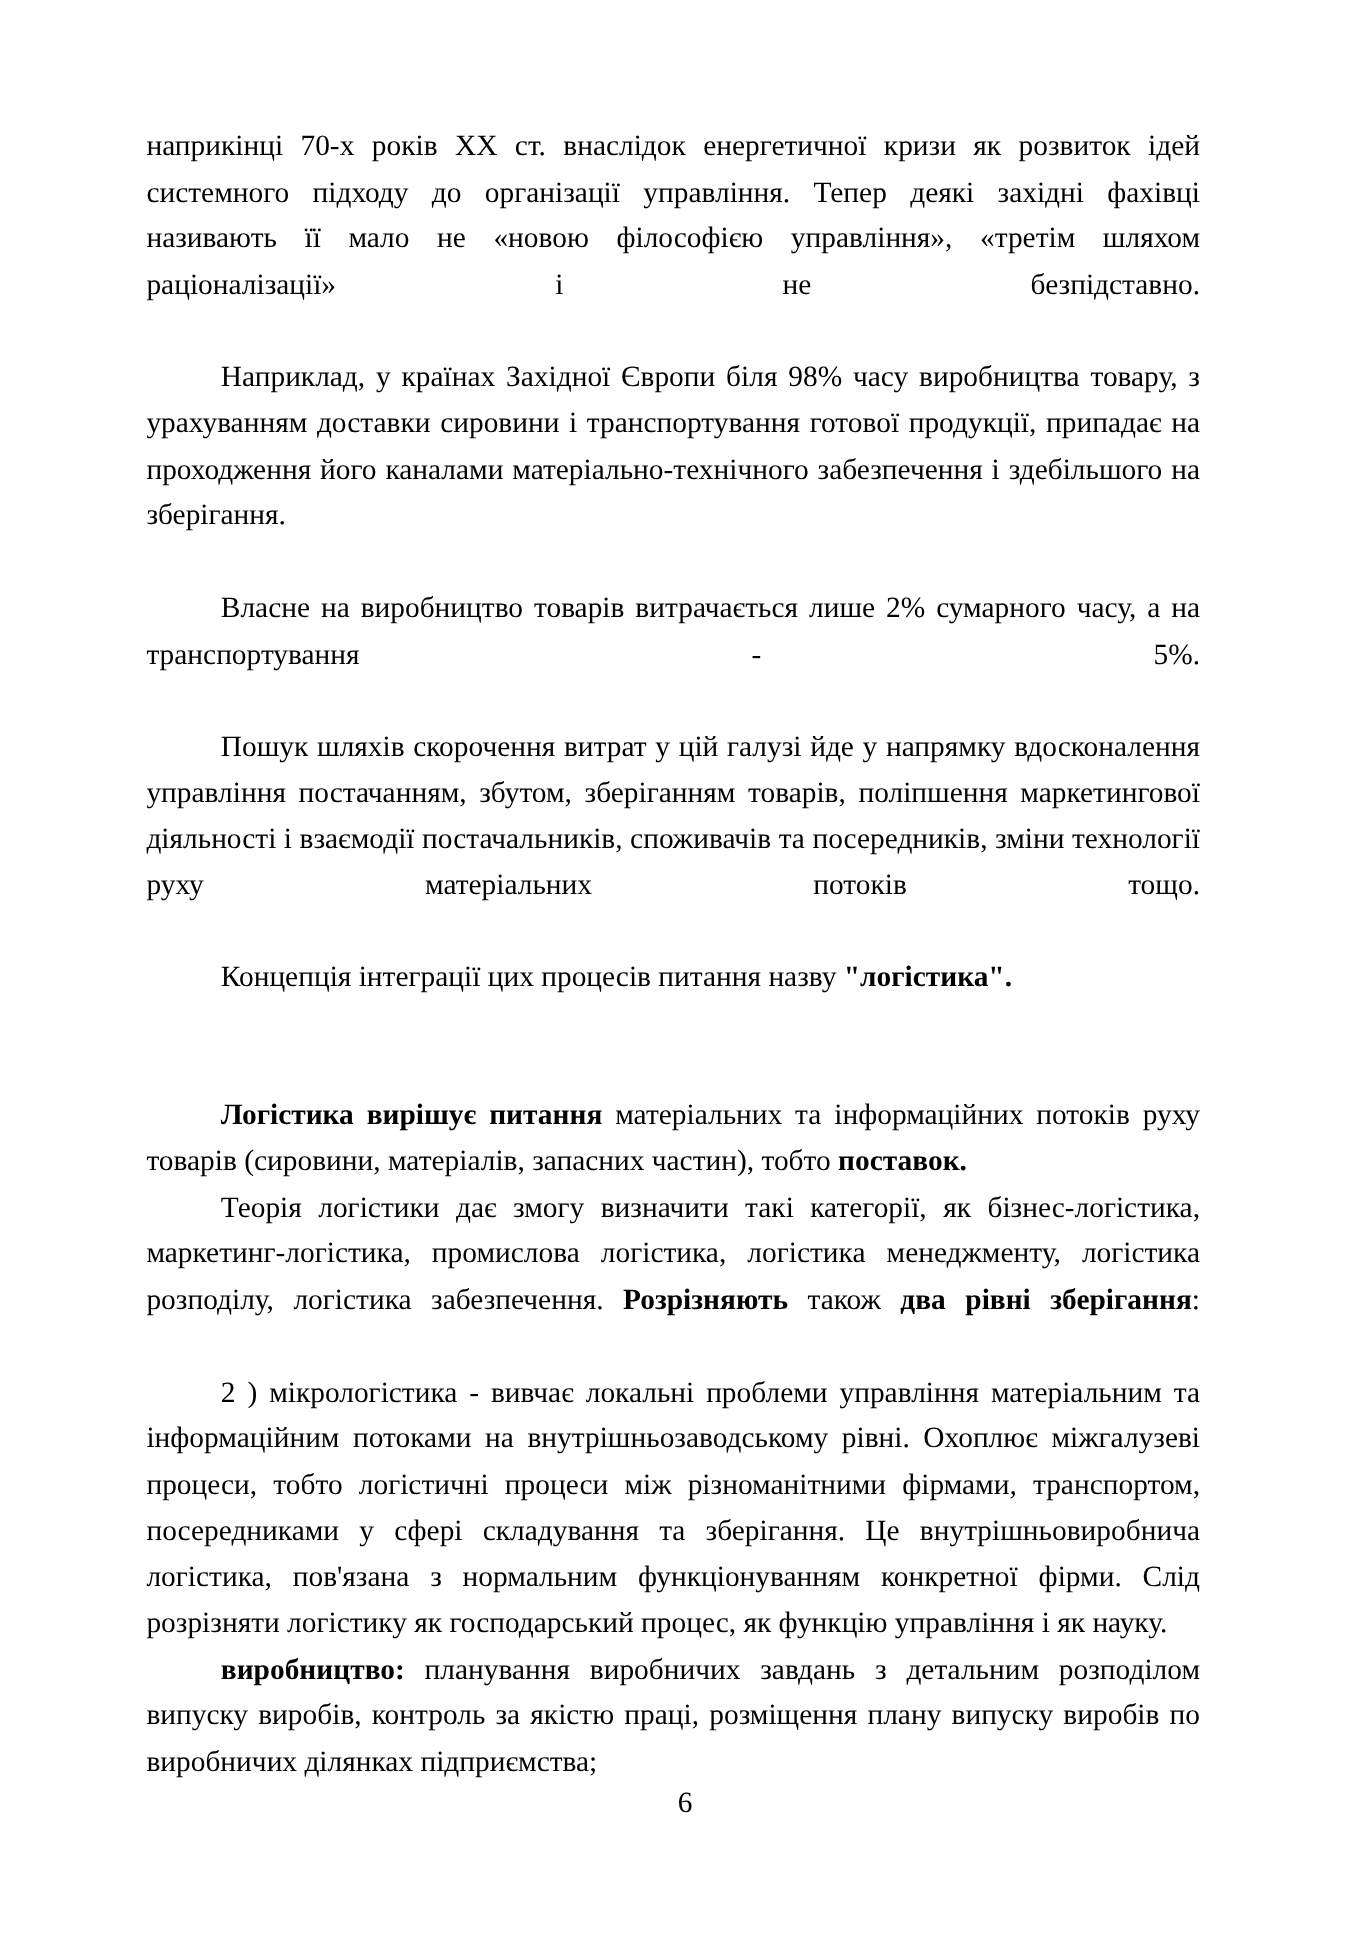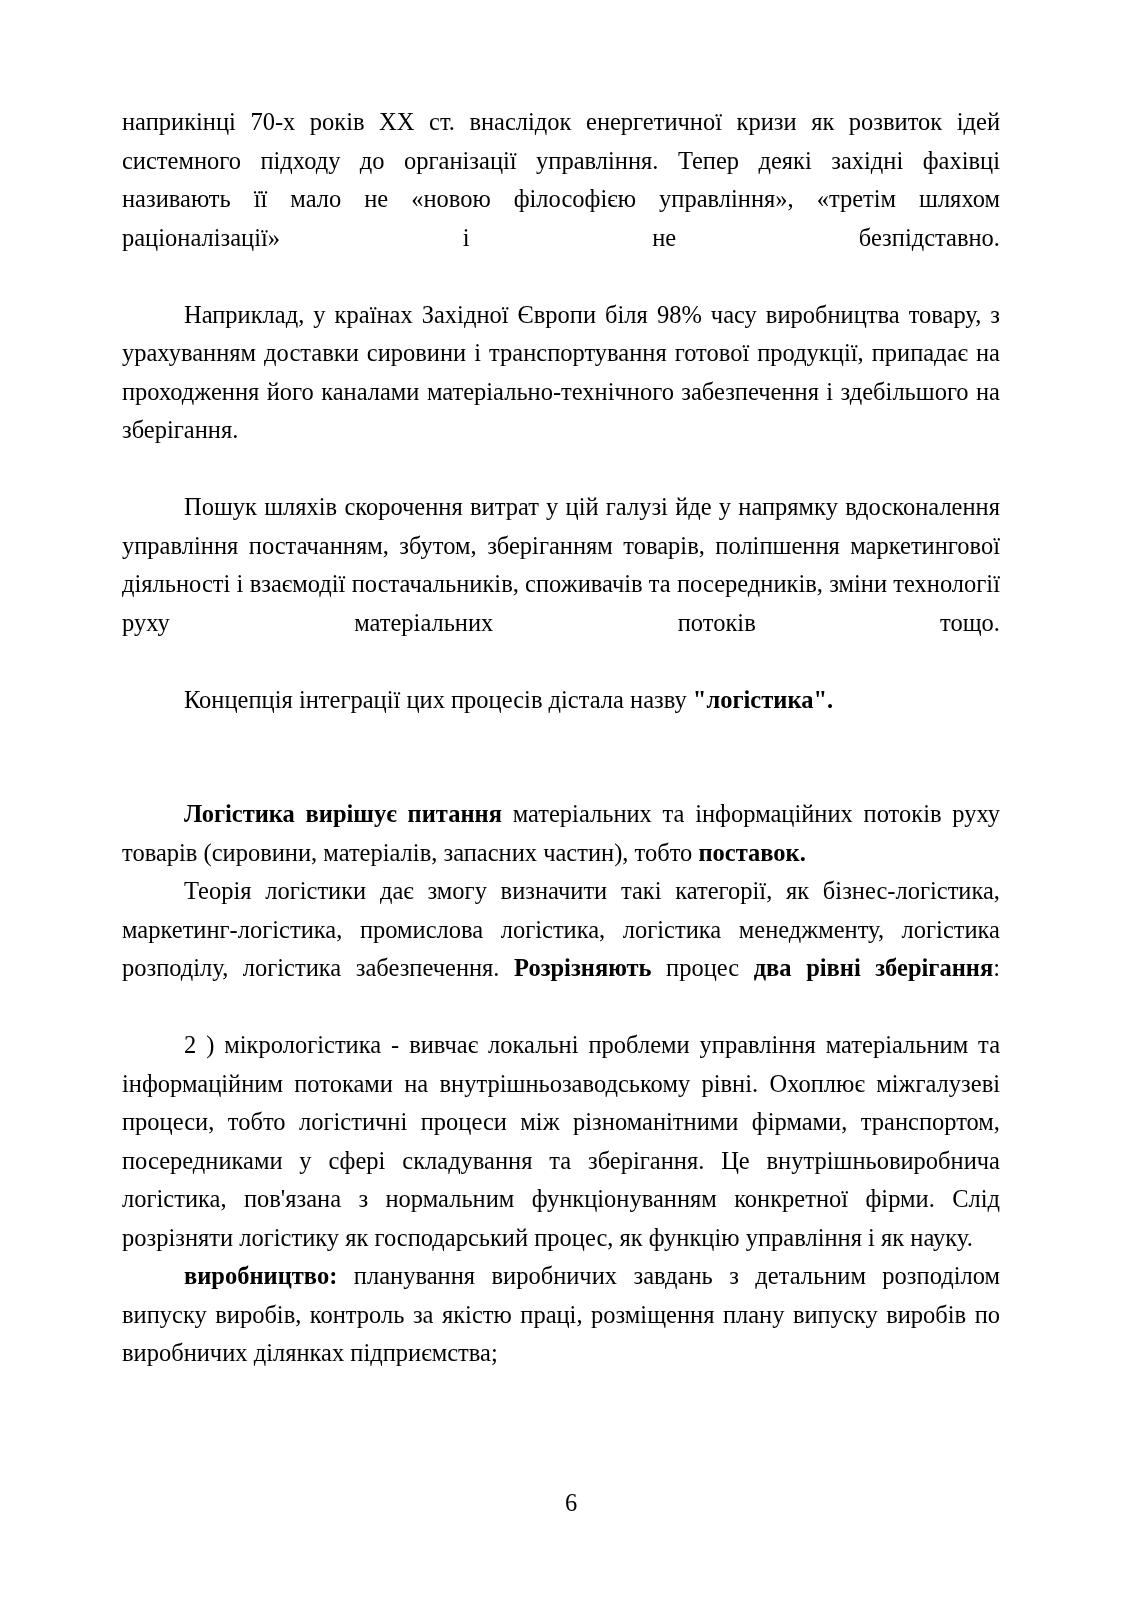--- a/index.html
+++ b/index.html
@@ -73,33 +73,34 @@
 <body>
 
 <div class="page">
 
   <div class="content">
 
     <p class="noindent"><span>наприкінці 70-х років ХХ ст. внаслідок енергетичної кризи як розвиток ідей системного підходу до організації управління. Тепер деякі західні фахівці називають її мало не «новою філософією управління», «третім шляхом раціоналізації» і не безпідставно.</span></p>
 
     <p class="indent"><span>Наприклад, у країнах Західної Європи біля 98% часу виробництва товару, з урахуванням доставки сировини і транспортування готової продукції, припадає на проходження його каналами матеріально-технічного забезпечення і здебільшого на зберігання.</span></p>
 
+    <p class="indent"><span>Власне на виробництво товарів витрачається лише 2% сумарного часу, а на транспортування - 5%.</span></p>
 
     <p class="indent"><span>Пошук шляхів скорочення витрат у цій галузі йде у напрямку вдосконалення управління постачанням, збутом, зберіганням товарів, поліпшення маркетингової діяльності і взаємодії постачальників, споживачів та посередників, зміни технології руху матеріальних потоків тощо.</span></p>
 
-    <p class="indent nostretch"><span>Концепція інтеграції цих процесів дістала назву </span><span class="b">"логістика".</span></p>
+    <p class="indent nostretch"><span>Концепція інтеграції цих процесів питання назву </span><span class="b">"логістика".</span></p>
 
     <div class="spacer-para"></div>
 
 
     <div class="spacer-para"></div>
 
     <p class="indent nostretch"><span class="b">Логістика вирішує питання</span><span> матеріальних та інформаційних потоків руху товарів (сировини, матеріалів, запасних частин), тобто </span><span class="b">поставок.</span></p>
 
-    <p class="indent"><span>Теорія логістики дає змогу визначити такі категорії, як бізнес-логістика, маркетинг-логістика, промислова логістика, логістика менеджменту, логістика розподілу, логістика забезпечення. </span><span class="b">Розрізняють</span><span> процес </span><span class="b">два рівні зберігання</span><span>:</span></p>
+    <p class="indent"><span>Теорія логістики дає змогу визначити такі категорії, як бізнес-логістика, маркетинг-логістика, промислова логістика, логістика менеджменту, логістика розподілу, логістика забезпечення. </span><span class="b">Розрізняють</span><span> також </span><span class="b">два рівні зберігання</span><span>:</span></p>
 
 
     <p class="indent nostretch"><span>2 ) мікрологістика - вивчає локальні проблеми управління матеріальним та інформаційним потоками на внутрішньозаводському рівні. Охоплює міжгалузеві процеси, тобто логістичні процеси між різноманітними фірмами, транспортом, посередниками у сфері складування та зберігання. Це внутрішньовиробнича логістика, пов'язана з нормальним функціонуванням конкретної фірми. Слід розрізняти логістику як господарський процес, як функцію управління і як науку.</span></p>
 
 
     <p class="indent nostretch"><span class="b">виробництво:</span><span> планування виробничих завдань з детальним розподілом випуску виробів, контроль за якістю праці, розміщення плану випуску виробів по виробничих ділянках підприємства;</span></p>
 
   </div>
 
   <div class="pagenum">6</div>

